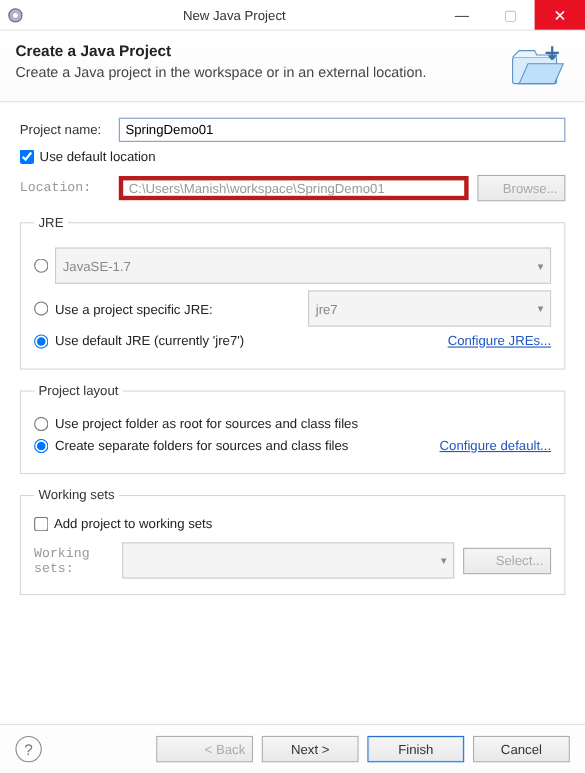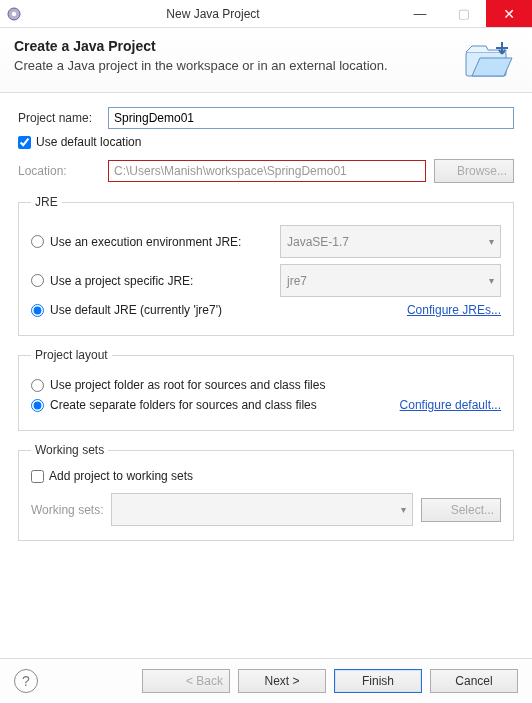--- a/index.html
+++ b/index.html
@@ -12,23 +12,23 @@
   .tb-btn { width:44px; display:flex; align-items:center; justify-content:center; color:#333; font-size:13px; }
   .tb-btn.close { background:#e81123; color:#fff; width:46px; font-size:14px;}
   .banner { display:flex; padding:10px 14px; border-bottom:1px solid #ddd; background:linear-gradient(#fff,#fbfbfb);}
   .banner-text h1 { margin:0 0 4px 0; font-size:14px; font-weight:600; color:#222;}
   .banner-text p { margin:0; font-size:13px; color:#444;}
   .banner-icon {width:60px;display:flex;align-items:center;justify-content:center;}
   .banner-icon svg{width:52px;height:44px;}
   .content { padding: 14px 18px 8px 18px; }
   .row { display:flex; align-items:center; margin-bottom:4px; }
   .row label.lbl { width:90px; color:#333;}
-  .row label.lbl.dis { color:#999;}
+  .row label.lbl.dis { color:#999;font-family:Liberation Mono, monospace;}
   input[type=text] { border:1px solid #7a9ec7; padding:3px 5px; font-size:12px; height:22px; background:#fff;}
-  input[type=text]:disabled{border:1px solid #b91c1c; color:#999; background:#fff;}
+  input[type=text]:disabled{border:4px solid #b91c1c; color:#999; background:#fff;}
   .projname { flex:1; }
   .cbrow{display:flex;align-items:flex-end;margin:6px 0 10px 0;}
   .cbrow input{margin:0 5px 0 0;}
   .btn { height:24px; border:1px solid #adadad; background:linear-gradient(#f5f5f5,#e9e9e9); min-width:80px; font-size:12px; color:#333;}
   .btn:disabled{color:#aaa;text-align:right;}
   fieldset{border:1px solid #d6d6d6;margin:12px 0 6px 0;padding:10px 12px 12px 12px;}
   legend{font-size:12px;color:#333;padding:0 4px;}
   .radio-row{display:flex;align-items:center;margin:6px 0;}
   .radio-row input{margin:0 6px 0 0;}
   .radio-row .rlabel{flex:0 0 230px;}
@@ -92,21 +92,20 @@
   <div class="row">
     <label class="lbl dis">Location:</label>
     <input type="text" style="flex: 1 1 0%; margin-right: 8px;" disabled="" value="C:\Users\Manish\workspace\SpringDemo01">
     <button class="btn" disabled="">Browse...</button>
   </div>
 
   <fieldset>
     <legend>JRE</legend>
     <div class="radio-row">
       <input type="radio" name="jre" style="">
-      <span class="rlabel">Use an execution environment JRE:</span>
       <div class="combo">
         <span>JavaSE-1.7</span>
         <span class="chev">▾</span>
       </div>
     </div>
     <div class="radio-row">
       <input type="radio" name="jre" style="">
       <span class="rlabel">Use a project specific JRE:</span>
       <div class="combo">
         <span>jre7</span>

